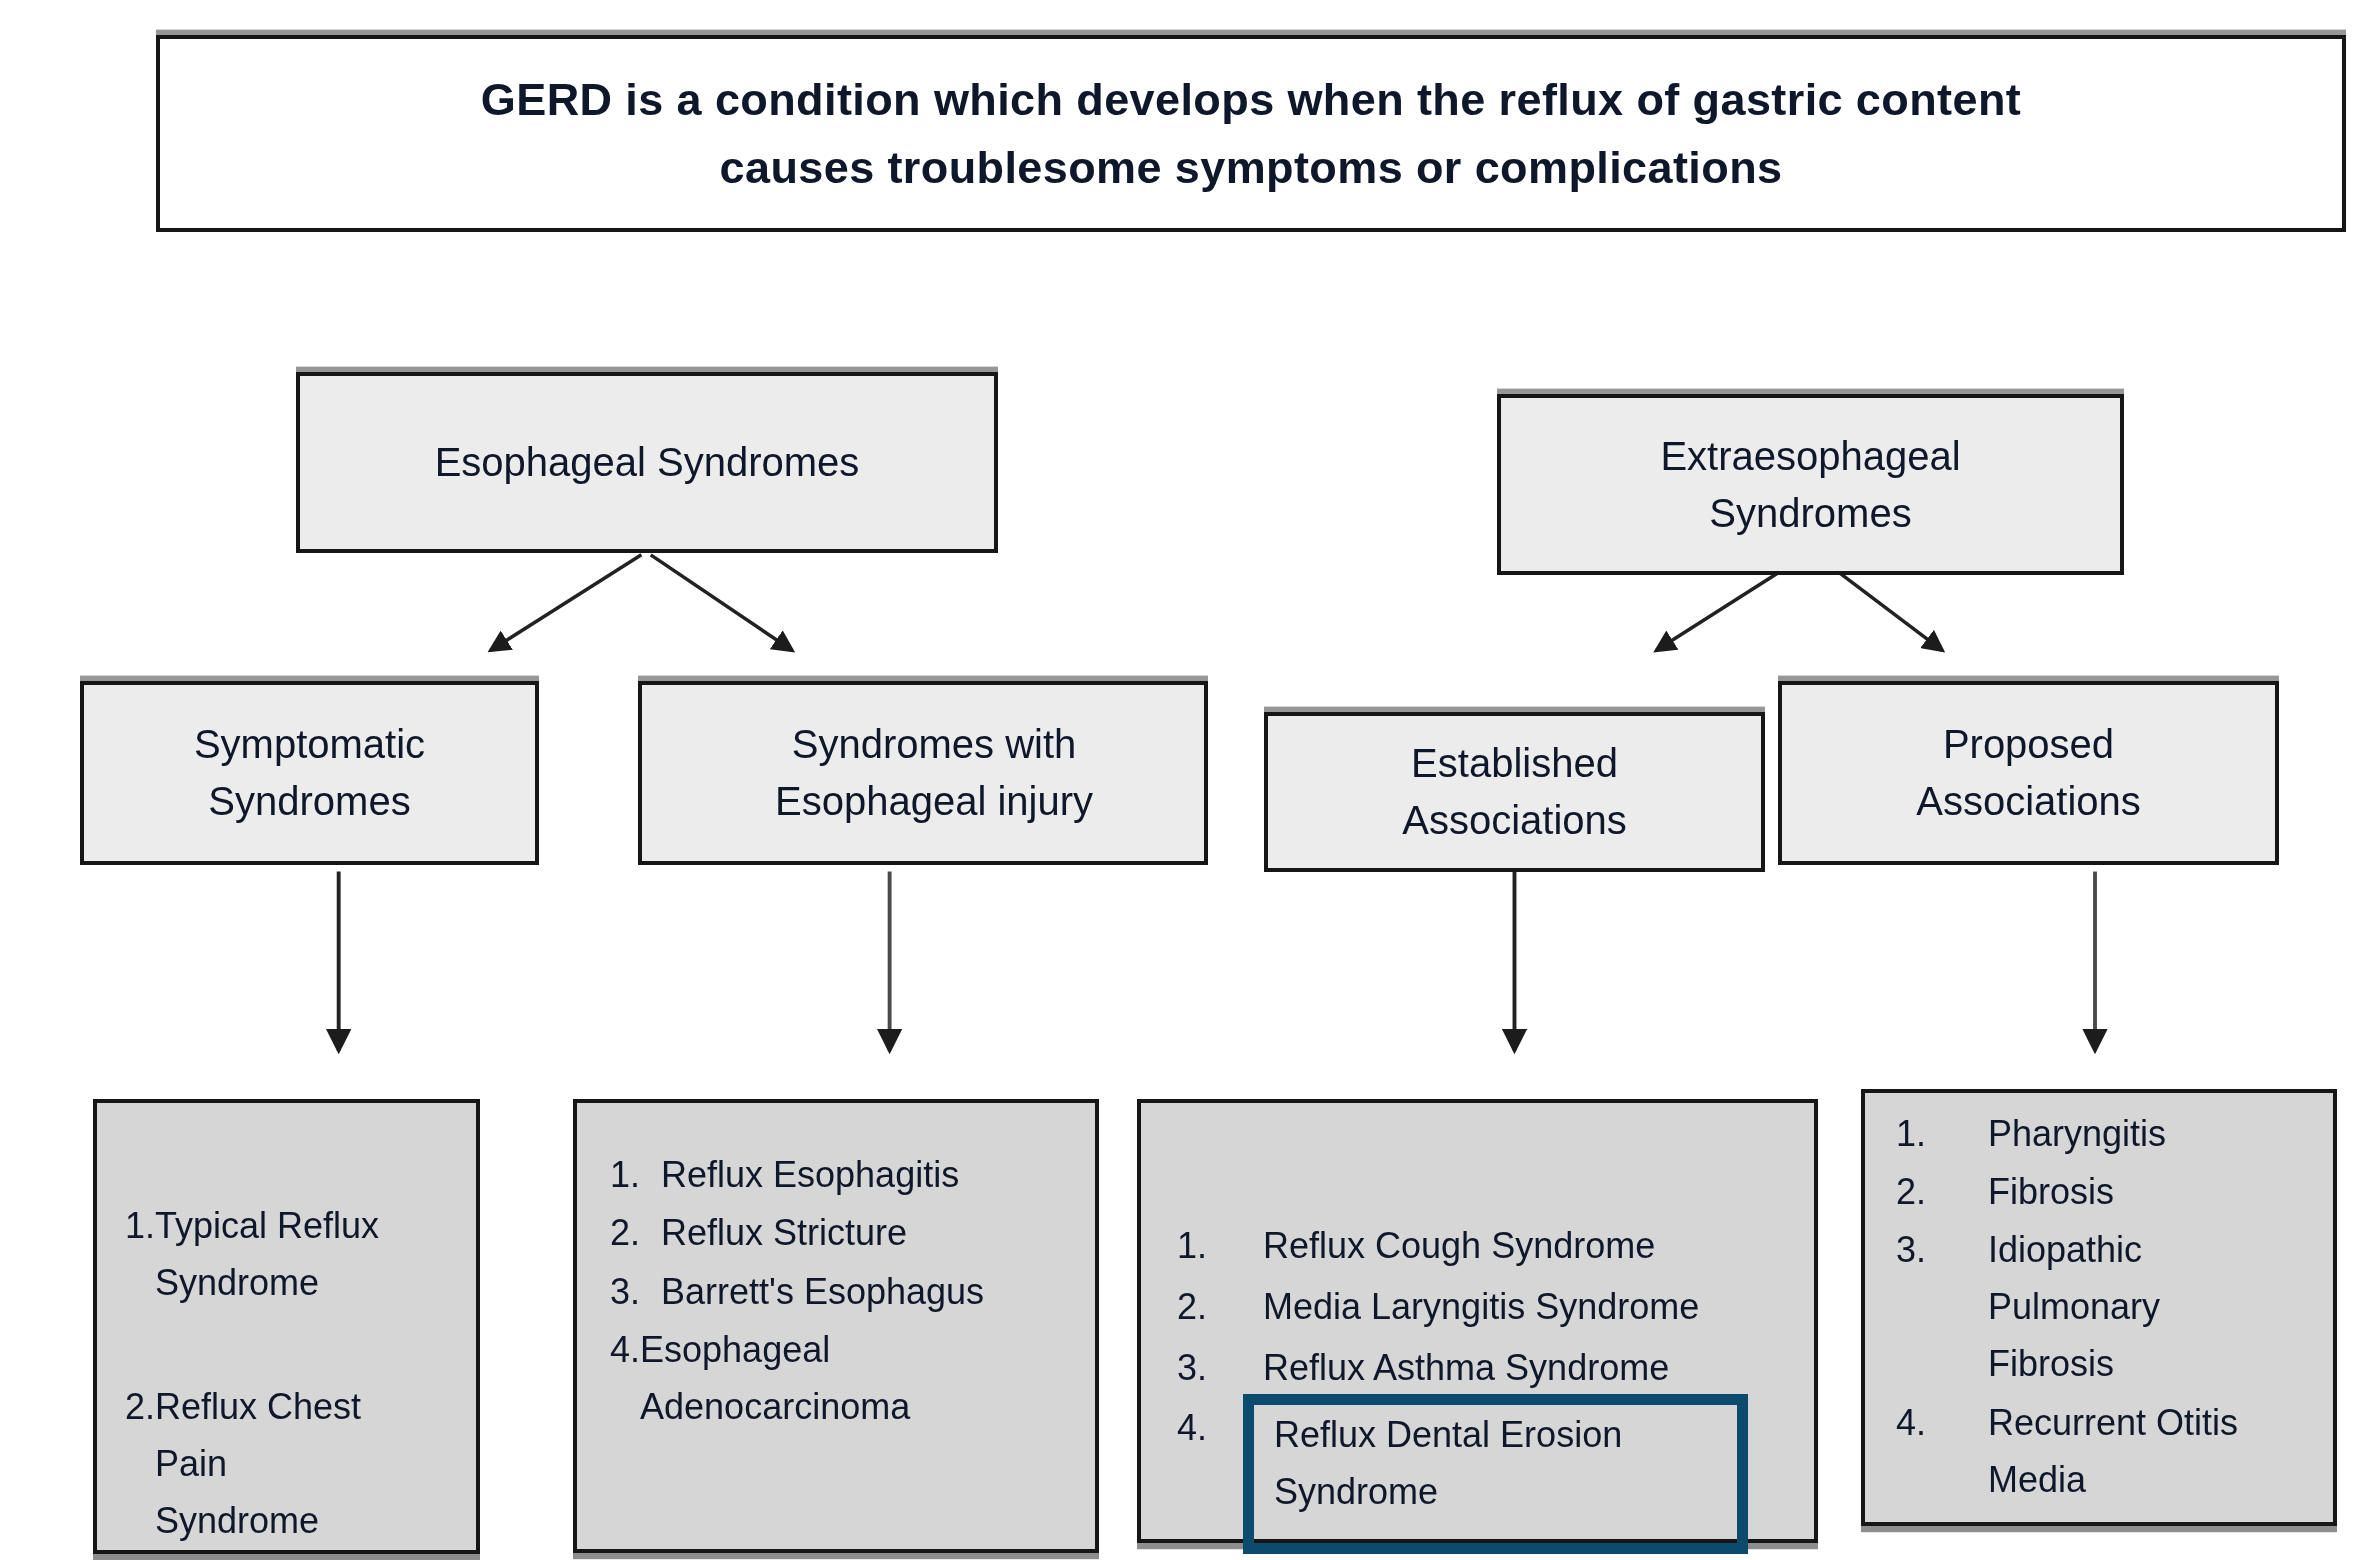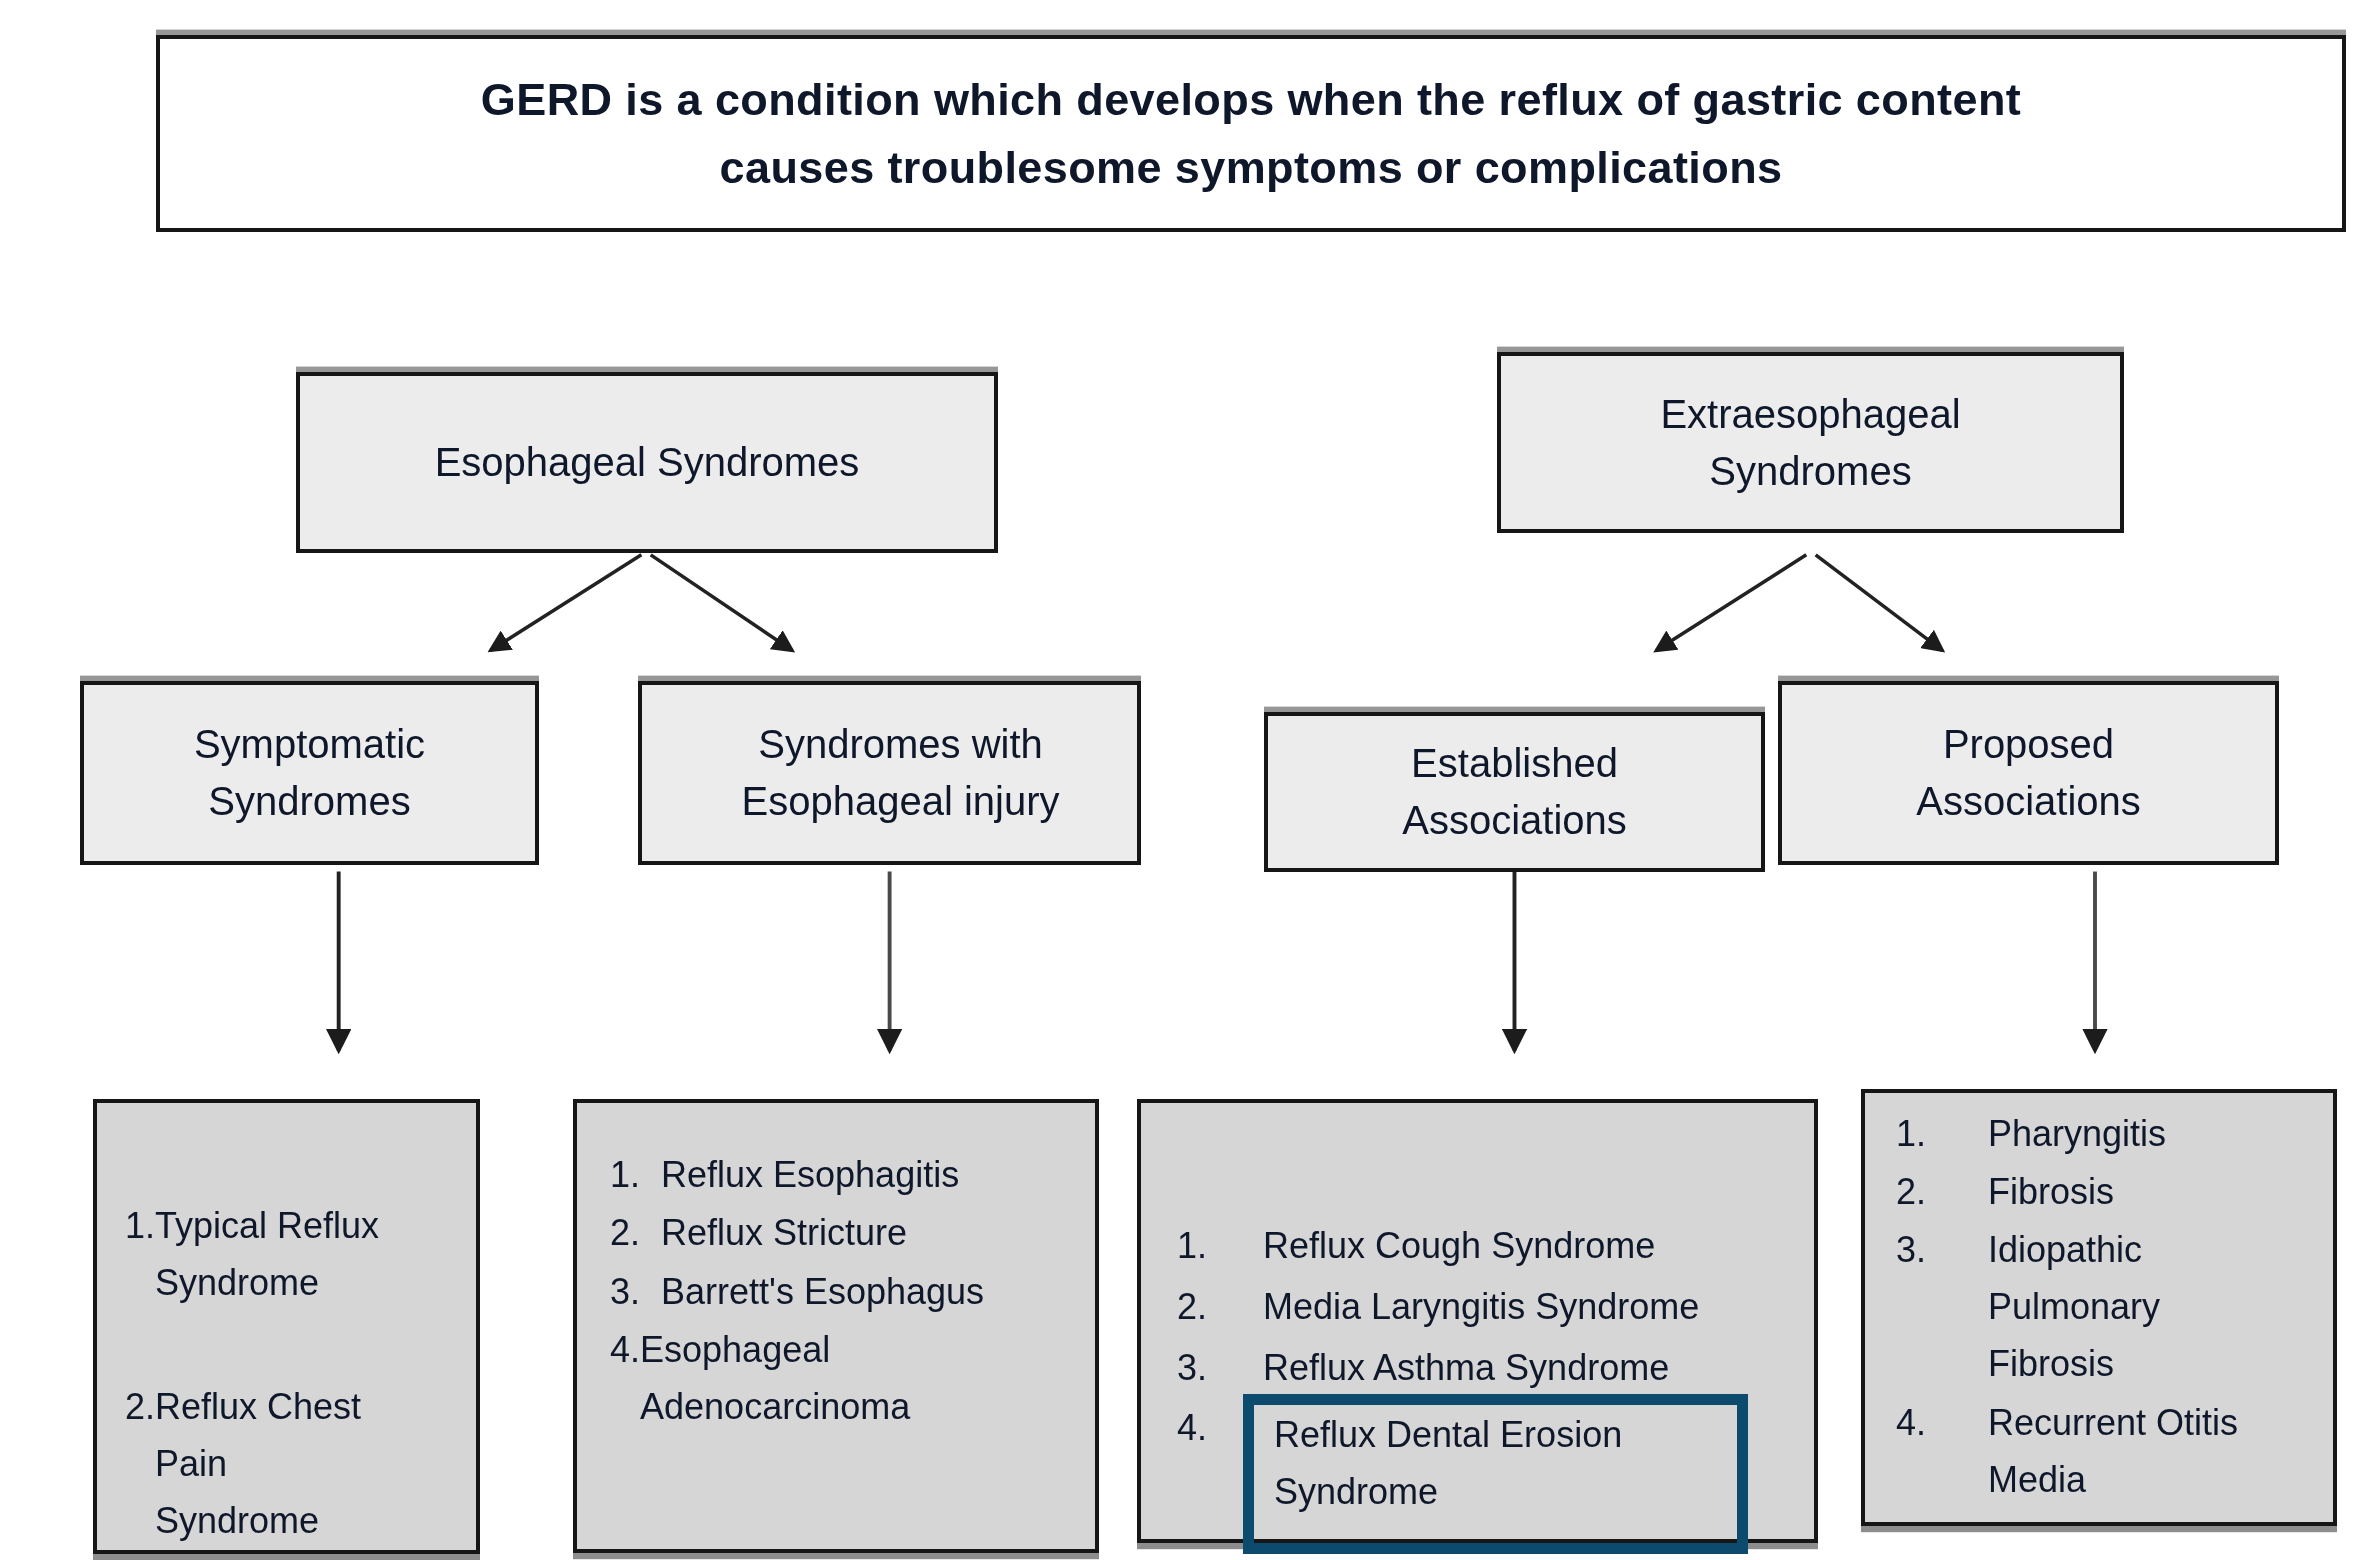--- a/index.html
+++ b/index.html
@@ -24,23 +24,23 @@
     font-size:45px;font-weight:bold;line-height:1.5;
     white-space:pre-line;letter-spacing:0.4px;
   }
   .node{
     background:#ececec;
     box-shadow:0 -5.4px 0 #979797;
     font-size:40px;line-height:1.42;
   }
   .node .lbl{white-space:pre-line;}
   #n-eso{left:268px;top:372px;width:702px;height:181px;}
-  #n-extra{left:1469px;top:352px;width:627px;height:181px;}
+  #n-extra{left:1469px;top:394px;width:627px;height:181px;}
   #n-symp{left:52px;top:681px;width:459px;height:184px;}
-  #n-injury{left:610px;top:681px;width:503px;height:184px;padding-left:22px;}
+  #n-injury{left:610px;top:681px;width:570px;height:184px;padding-left:22px;}
   #n-estab{left:1236px;top:712px;width:501px;height:160px;}
   #n-prop{left:1750px;top:681px;width:501px;height:184px;}
   .list{
     background:#d6d6d6;
     box-shadow:0 6.2px 0 #8d8d8d;
     display:block;text-align:left;
     font-size:36px;line-height:1.58;
   }
   #l-symp{left:65px;top:1099px;width:387px;height:455px;padding:95px 12.5px 0 28px;}
   #l-injury{left:545px;top:1099px;width:526px;height:454px;padding:44px 12.5px 0 33px;}

